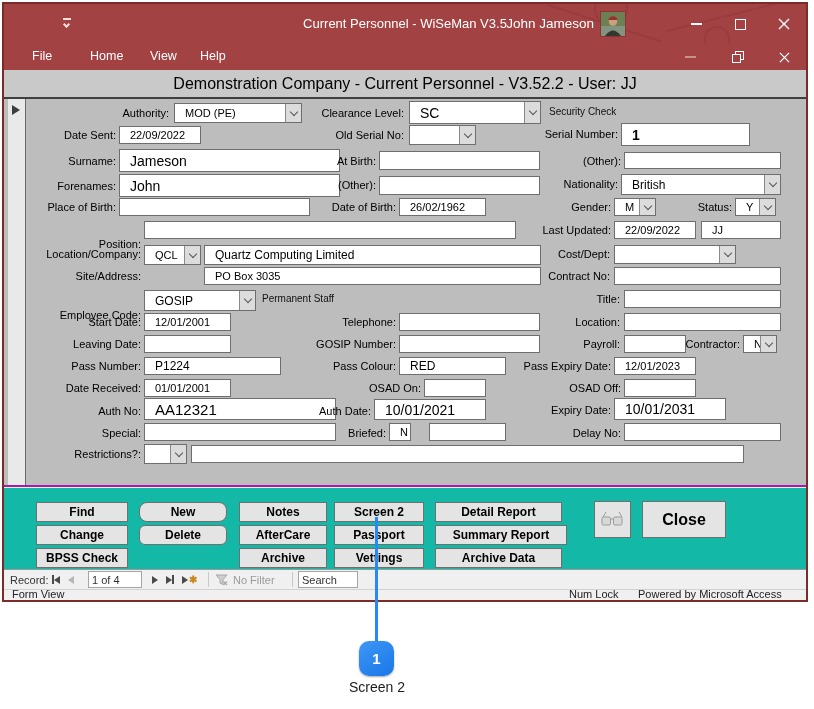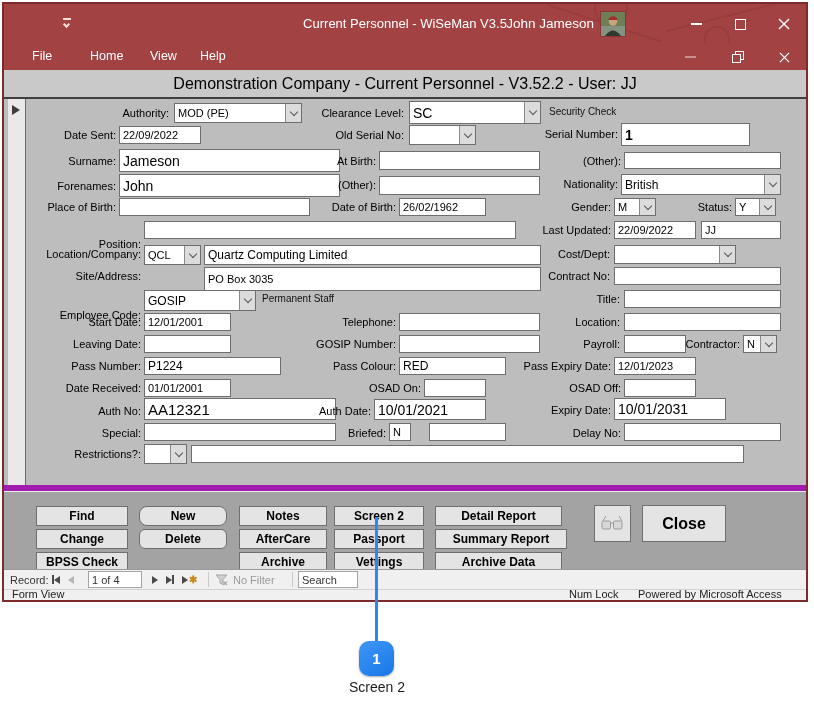--- a/index.html
+++ b/index.html
@@ -46,31 +46,31 @@
   
   .formbody { position:absolute; left:0; top:95px; width:100%; height:386px; background:#bdbdbd; }
   .selstrip { position:absolute; left:4px; top:0; width:18px; height:386px; background:#e9e9e9;
               border-right:1px solid #6a6a6a; }
   .seltri { position:absolute; left:4px; top:6px; width:0; height:0;
             border-left:8px solid #3d3d3d; border-top:5px solid transparent; border-bottom:5px solid transparent; }
 
   .lbl { position:absolute; font-weight:normal; font-size:11px; color:#000; text-align:right; white-space:nowrap; }
   .note { position:absolute; font-size:10px; color:#111; white-space:nowrap; }
   .box { position:absolute; background:#fff; border:1px solid #6e6e6e; font-size:11px; color:#000;
-         display:flex; align-items:center; padding:0 3px; white-space:nowrap; overflow:hidden; }
+         display:flex; align-items:center; padding:0 10px; white-space:nowrap; overflow:hidden; }
   .box.md { font-size:12px; } .box.lg { font-size:14px; } .box.xl { font-size:15px; } .box.b { font-weight:bold; }
   .combo { padding-right:18px; }
   .cbtn { position:absolute; right:0; top:0; bottom:0; width:16px; background:#dcdcdc;
           border-left:1px solid #8a8a8a; display:flex; align-items:center; justify-content:center; }
   .chev { width:6px; height:6px; border-right:1.6px solid #555; border-bottom:1.6px solid #555;
           transform:rotate(45deg); margin-top:-3px; }
 
   
-  .buttonpanel { position:absolute; left:0; top:481px; width:100%; height:84px; background:#a3a3a3;
-                 border-top:6px solid #a21caf; box-shadow:inset 0 1px 0 #eee; }
+  .buttonpanel { position:absolute; left:0; top:481px; width:100%; height:84px; background:#14b8a6;
+                 border-top:2px solid #a21caf; box-shadow:inset 0 1px 0 #eee; }
   .btn { position:absolute; height:20px; background:#e4e4e4; border:1px solid #6f6f6f;
          font-weight:bold; font-size:12px; color:#000; display:flex; align-items:center; justify-content:center; }
   .btn.big { height:37px; font-size:16px; }
   .u1::first-letter { text-decoration:underline; }
 
   
   .recordbar { position:absolute; left:0; top:565px; width:100%; height:20px; background:#f0f0f0;
                border-top:1px solid #999; font-size:11px; color:#333; }
   .rb-item { position:absolute; top:0; height:19px; display:flex; align-items:center; }
   .rb-box { position:absolute; top:1px; height:17px; background:#fff; border:1px solid #a5a5a5;
@@ -273,21 +273,21 @@
       </div>
       <span class="lbl" style="left:518px; top:149px; width:88px;">Cost/Dept:</span>
       <div class="box combo" style="left:610px; top:146px; width:122px; height:19px;">
         <span></span>
         <span class="cbtn">
             <span class="chev"></span>
           </span>
       </div>
 
       <span class="lbl" style="left:5px; top:171px; width:132px;">Site/Address:</span>
-      <div class="box" style="left:200px; top:168px; width:337px; height:24px;">
+      <div class="box" style="left:200px; top:168px; width:337px; height:18px;">
         <span>PO Box 3035</span>
       </div>
       <span class="lbl" style="left:518px; top:171px; width:88px;">Contract No:</span>
       <div class="box" style="left:610px; top:168px; width:167px; height:18px;">
         <span></span>
       </div>
 
       <span class="lbl" style="left:5px; top:210px; width:132px;padding-left:38px;">Employee Code:</span>
       <div class="box combo md" style="left:140px; top:191px; width:112px; height:21px;">
         <span>GOSIP</span>

